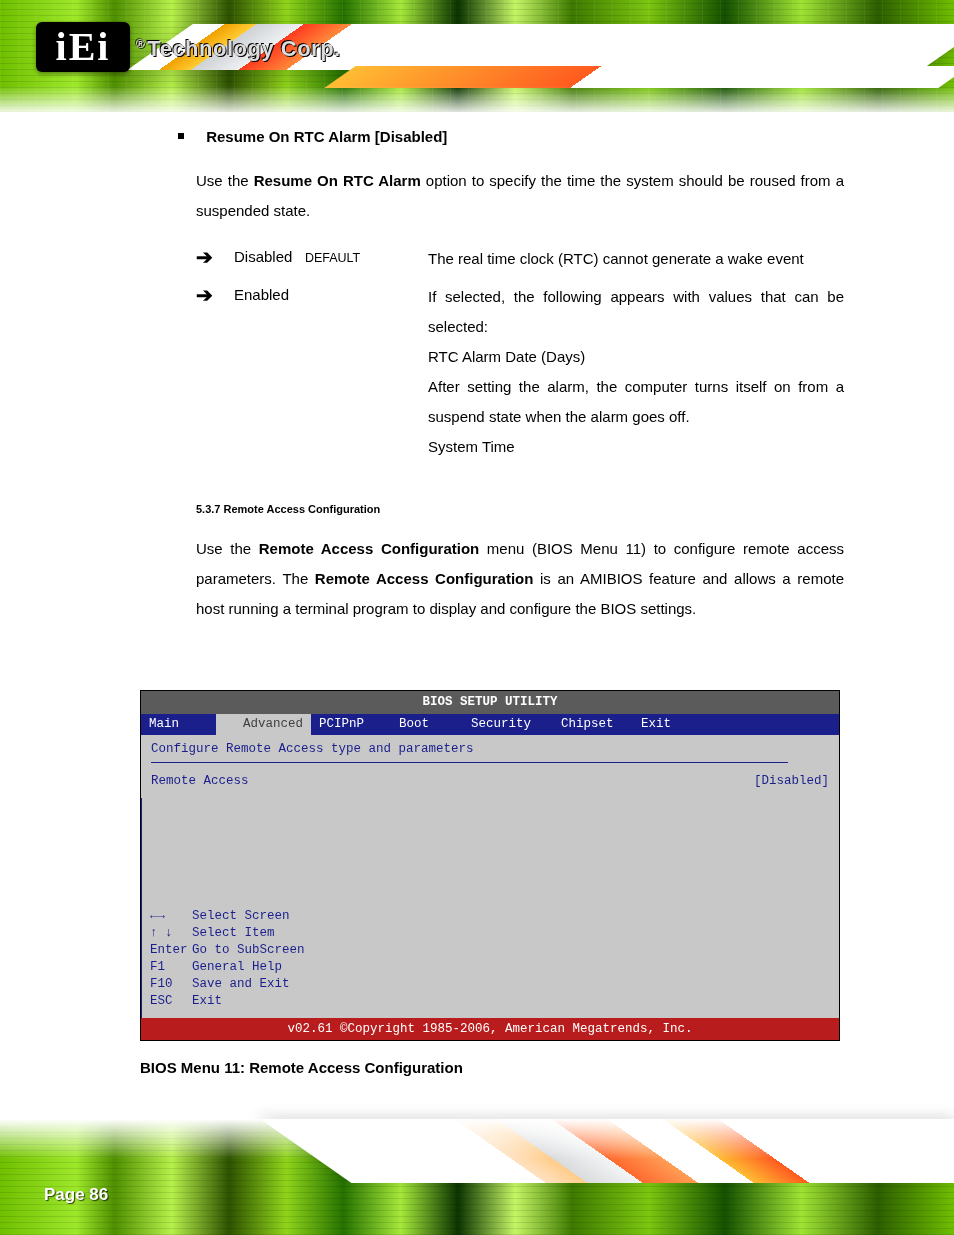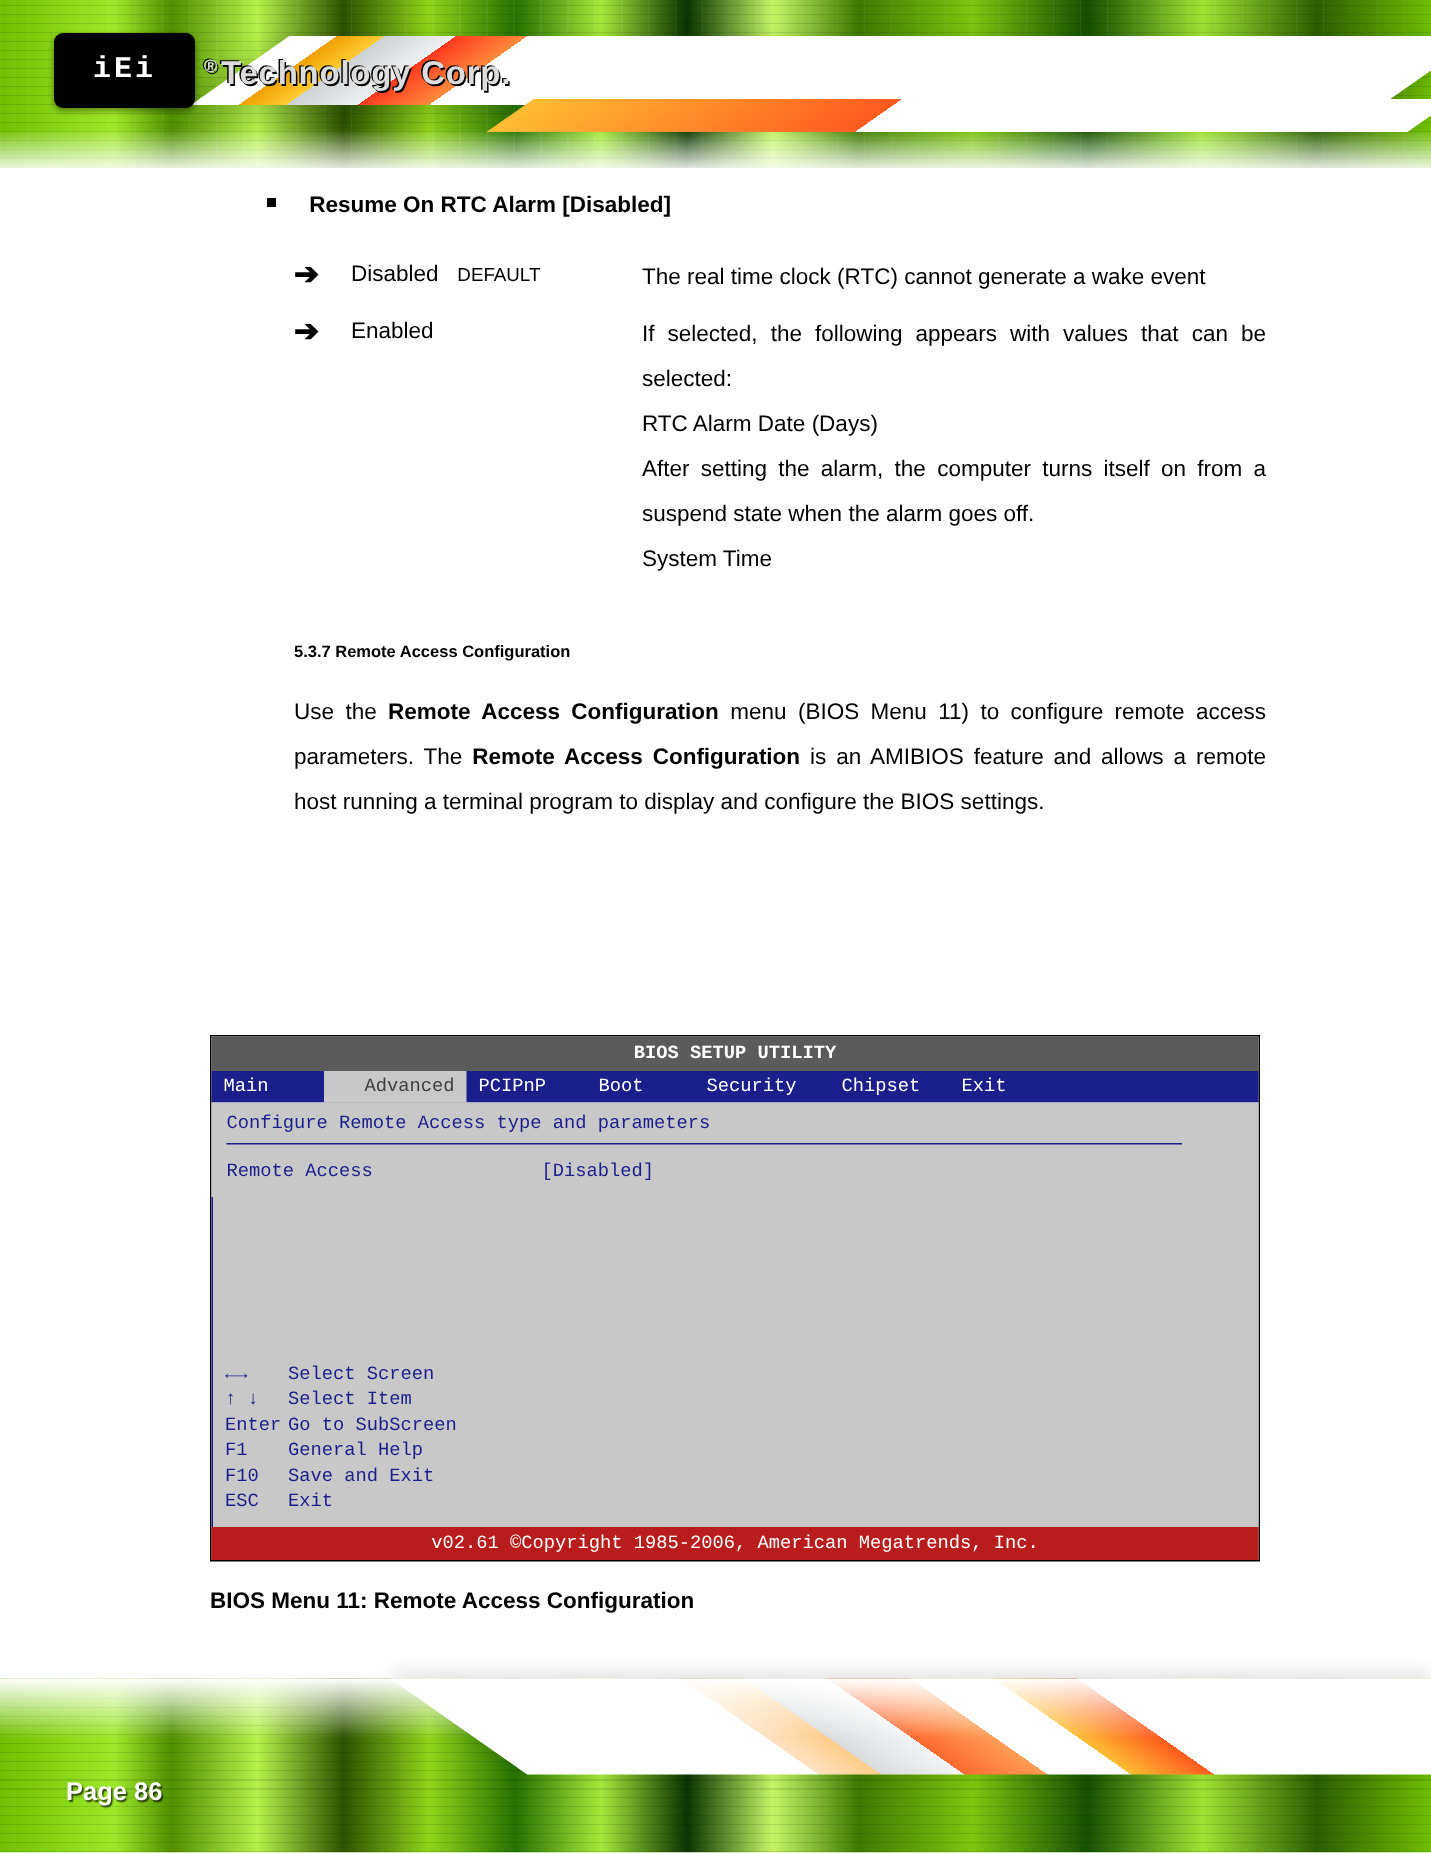--- a/index.html
+++ b/index.html
@@ -62,23 +62,23 @@
   .logo-badge {
     position: absolute;
     left: 36px; top: 22px;
     width: 94px; height: 50px;
     background: #000;
     border-radius: 6px;
     display: flex; align-items: center; justify-content: center;
     box-shadow: 0 2px 4px rgba(0,0,0,0.4);
   }
   .logo-text {
-    font-family: Liberation Mono, monospace;
+    font-family: Liberation Serif, serif;
     font-weight: 900;
-    font-size: 20px;
+    font-size: 40px;
     letter-spacing: 2px;
     color: #fff;
     line-height: 1;
   }
   .tech-corp {
     position: absolute;
     left: 136px; top: 36px;
     font-family: Verdana, Geneva, sans-serif;
     font-weight: 900;
     font-size: 22px;
@@ -196,21 +196,21 @@
   .bios-left .rule {
     border-top: 1px solid #1a1f8c;
     width: 94%;
     height: 0;
     margin: 4px 0 10px 0;
   }
   .bios-left .row {
     display: flex;
   }
   .bios-left .row .k { flex: 0 0 210px; }
-  .bios-left .row .v { flex: 1; }
+  .bios-left .row .v { flex: 1; text-align: right; }
   .bios-right {
     flex: 0 0 220px;
     border-left: 1px solid #1a1f8c;
     padding: 6px 8px 8px 8px;
     display: flex;
     flex-direction: column;
     justify-content: space-between;
   }
   .bios-help .hrow { display: flex; }
   .bios-help .hk { flex: 0 0 42px; }
@@ -293,20 +293,23 @@
   </div>
 </div>
 
 <div class="content">
 
   <div class="bullet-row">
     <span class="bullet-sq"></span>
     <span>Resume On RTC Alarm [Disabled]</span>
   </div>
 
+  <p class="intro">
+    <span>Use the </span><span class="bold">Resume On RTC Alarm</span><span> option to specify the time the system should be roused from a suspended state.</span>
+  </p>
 
   <div class="opts">
 
     <div class="opt-row">
       <div class="opt-arrow">➔</div>
       <div class="opt-label">
         <span>Disabled</span>
         &nbsp;&nbsp;<span class="small">DEFAULT</span>
       </div>
       <div class="opt-desc">The real time clock (RTC) cannot generate a wake event</div>

